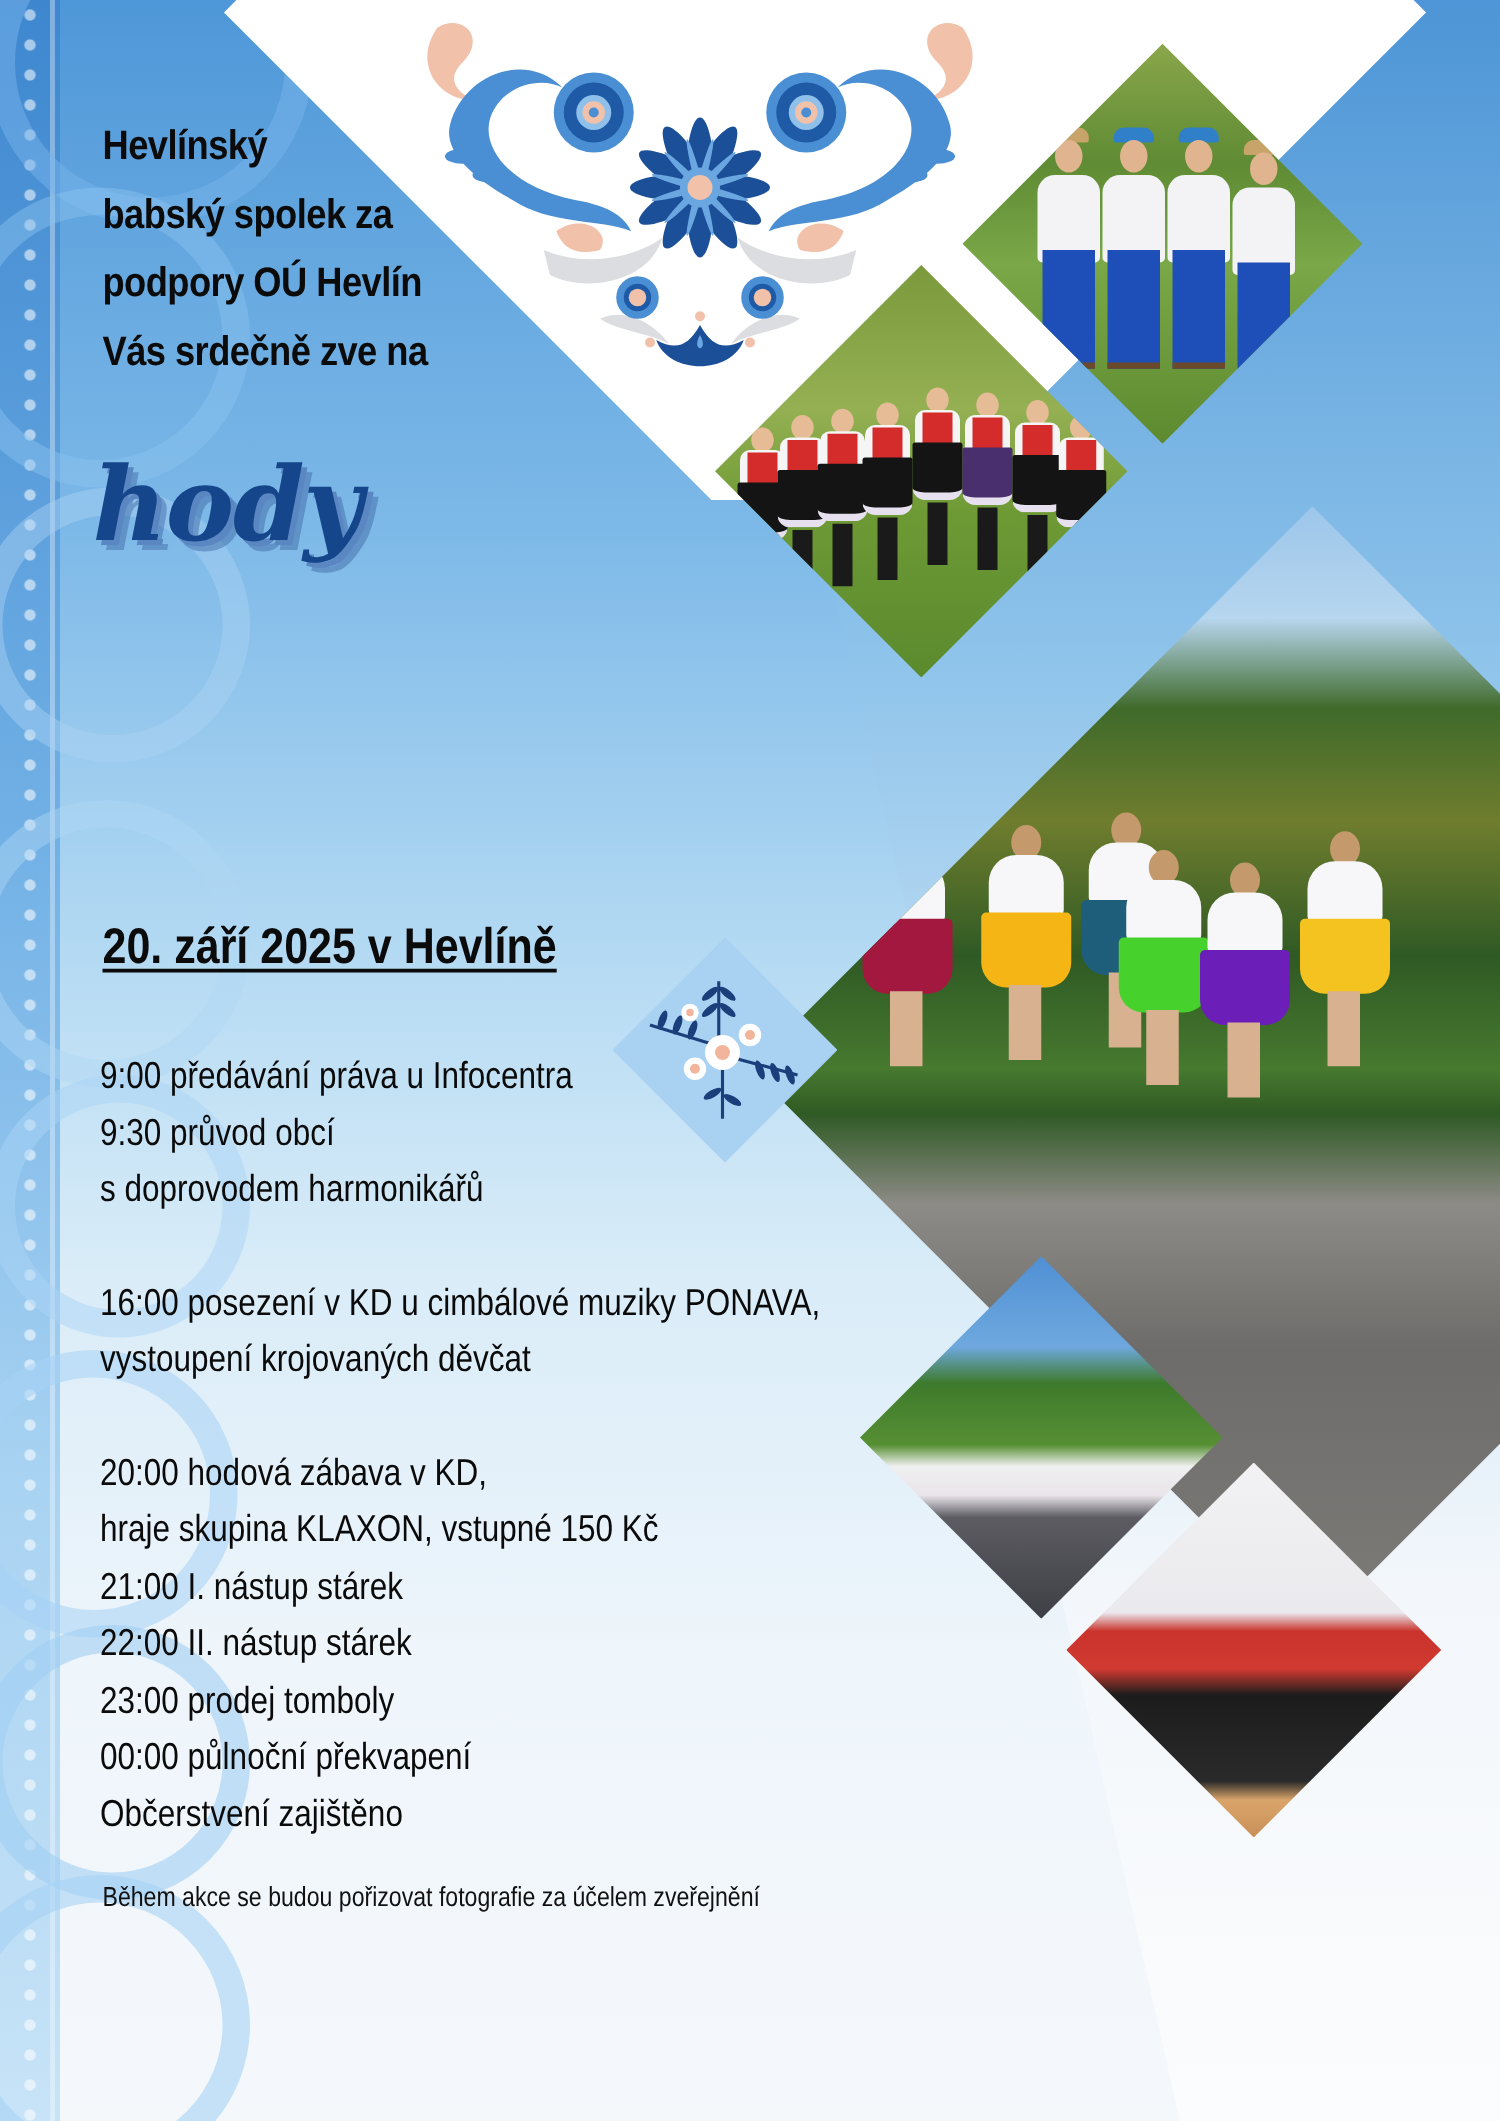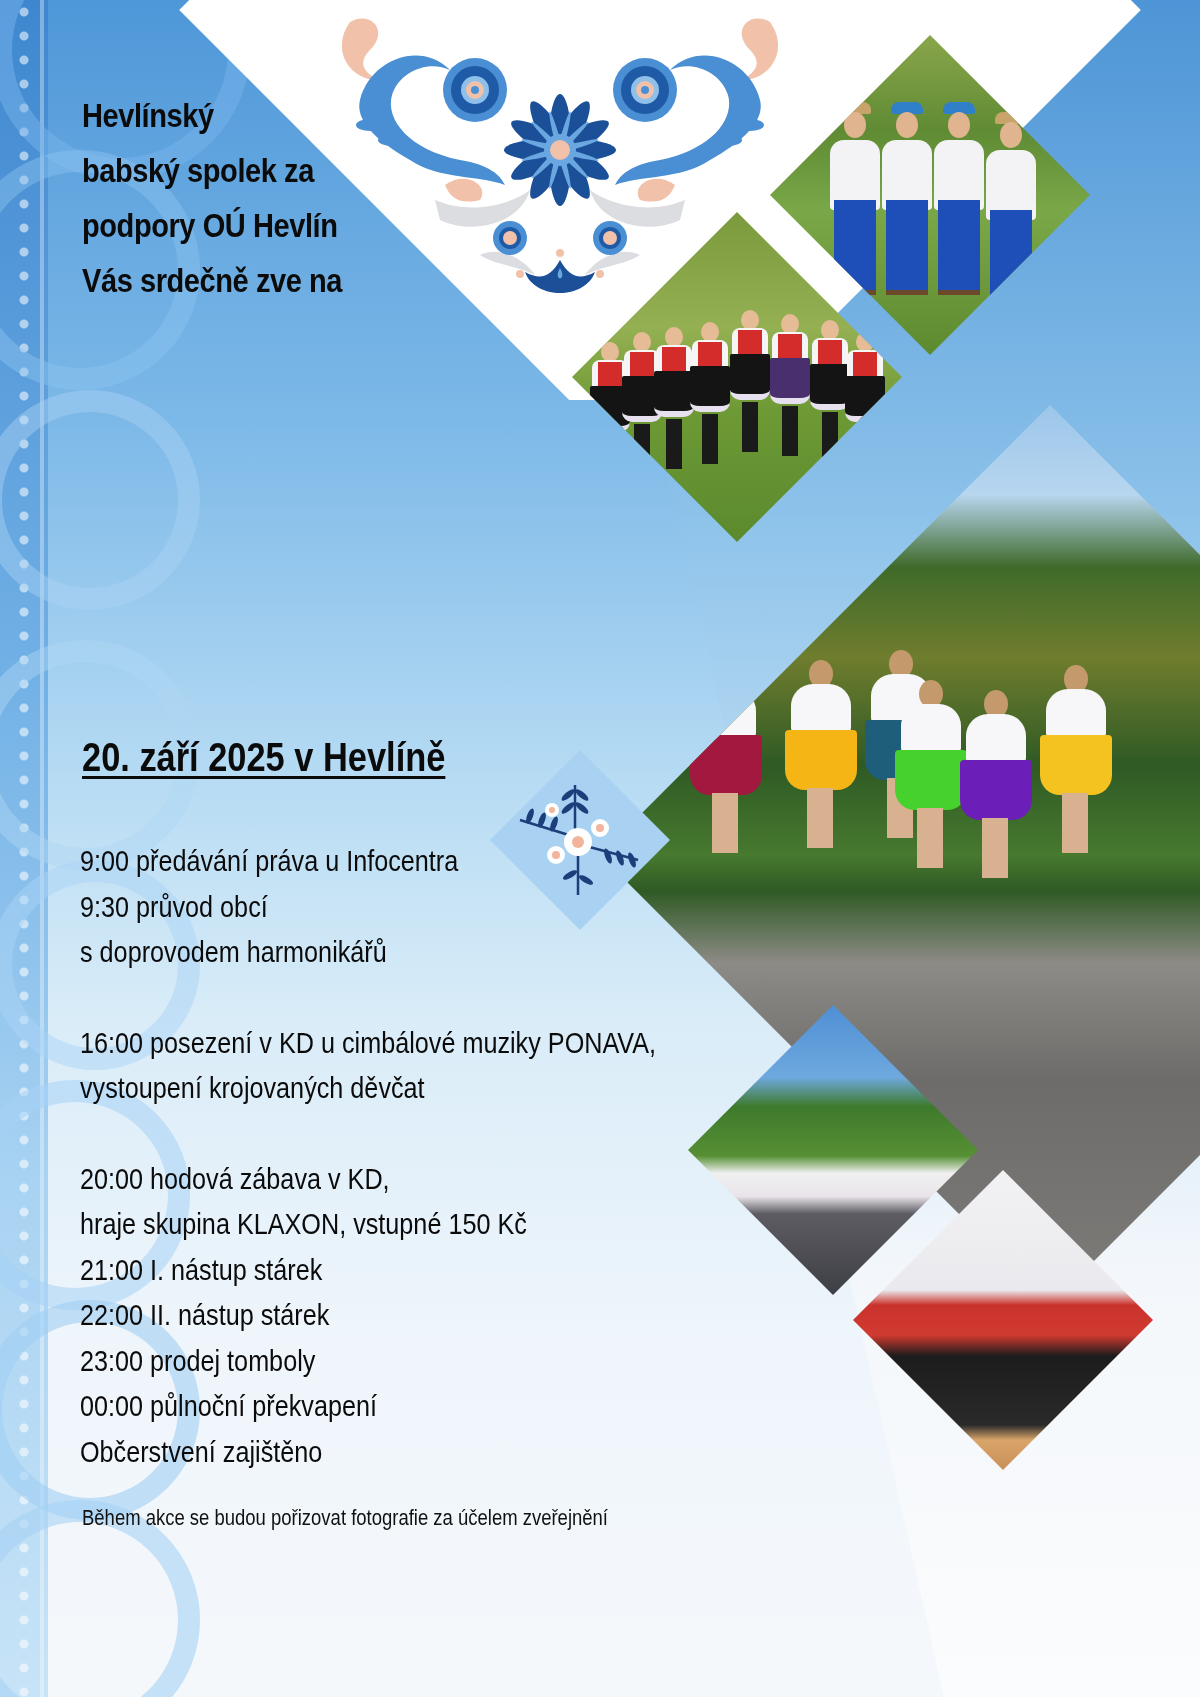--- a/index.html
+++ b/index.html
@@ -447,20 +447,21 @@
 </div>
 
 <div class="abs intro">
   <div>Hevlínský</div>
   <div>babský spolek za</div>
   <div>podpory OÚ Hevlín</div>
   <div>Vás srdečně zve na</div>
 </div>
 
 <div class="abs title">
+  <div>hody</div>
 </div>
 
 <div class="abs date">20. září 2025 v Hevlíně</div>
 
 <div class="abs schedule">
   <div>9:00 předávání práva u Infocentra</div>
   <div>9:30 průvod obcí</div>
   <div>s doprovodem harmonikářů</div>
   <div class="gap"></div>
   <div>16:00 posezení v KD u cimbálové muziky PONAVA,</div>

